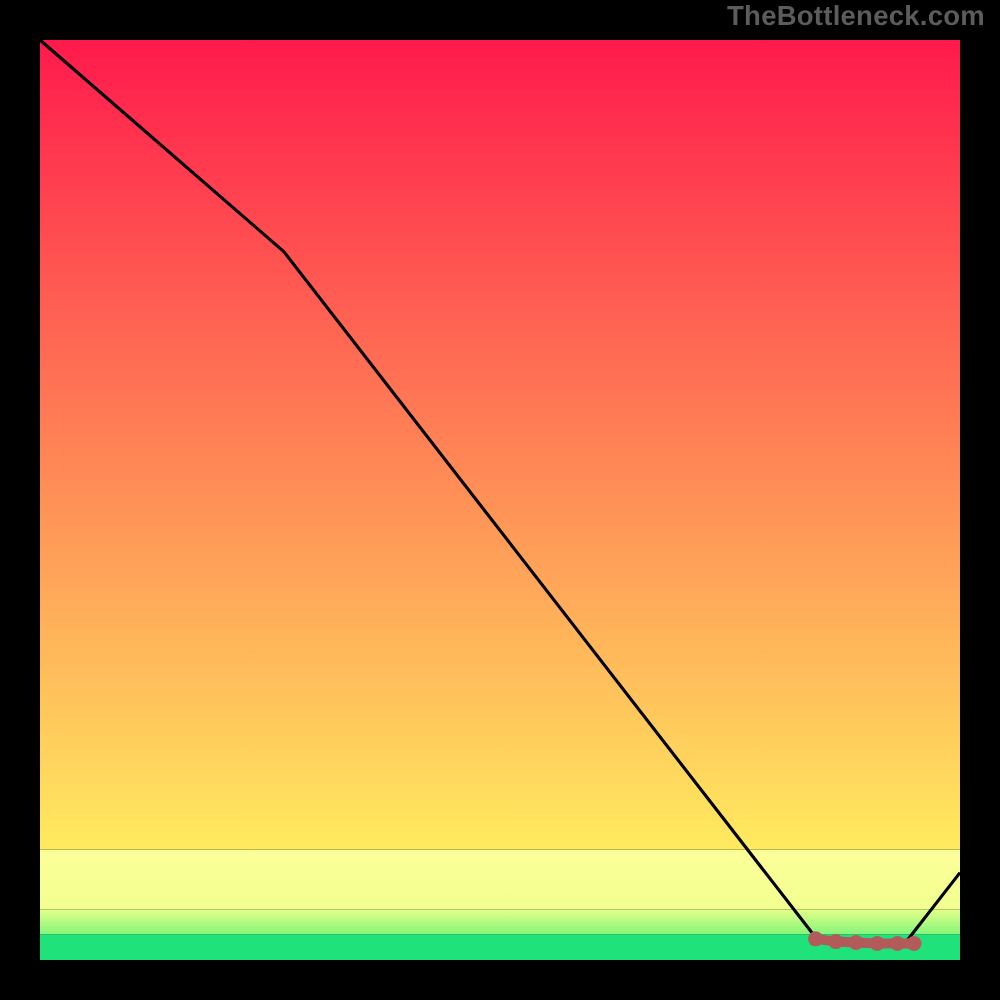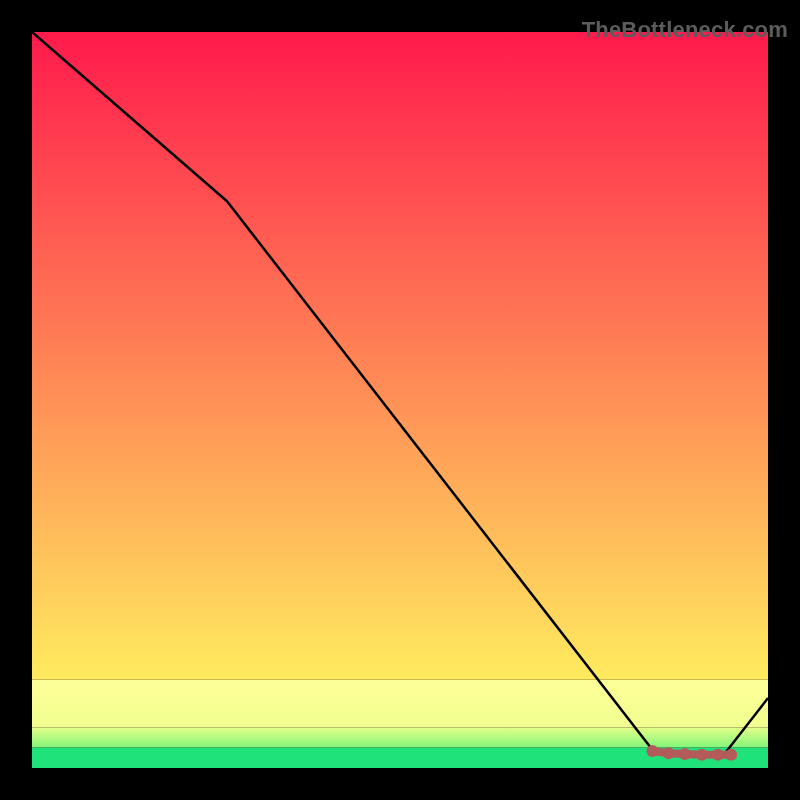--- a/index.html
+++ b/index.html
@@ -10,21 +10,21 @@
     background: #000000;
     overflow: hidden;
   }
   .stage {
     position: relative;
     width: 800px;
     height: 800px;
   }
   .attribution {
     position: absolute;
-    top: 17px;
+    top: 0;
     right: 12px;
     font-family: Arial, Helvetica, sans-serif;
     font-size: 22px;
     font-weight: 600;
     color: #5c5c5c;
     letter-spacing: 0.2px;
   }
   svg { display: block; }
 </style>
 </head>

